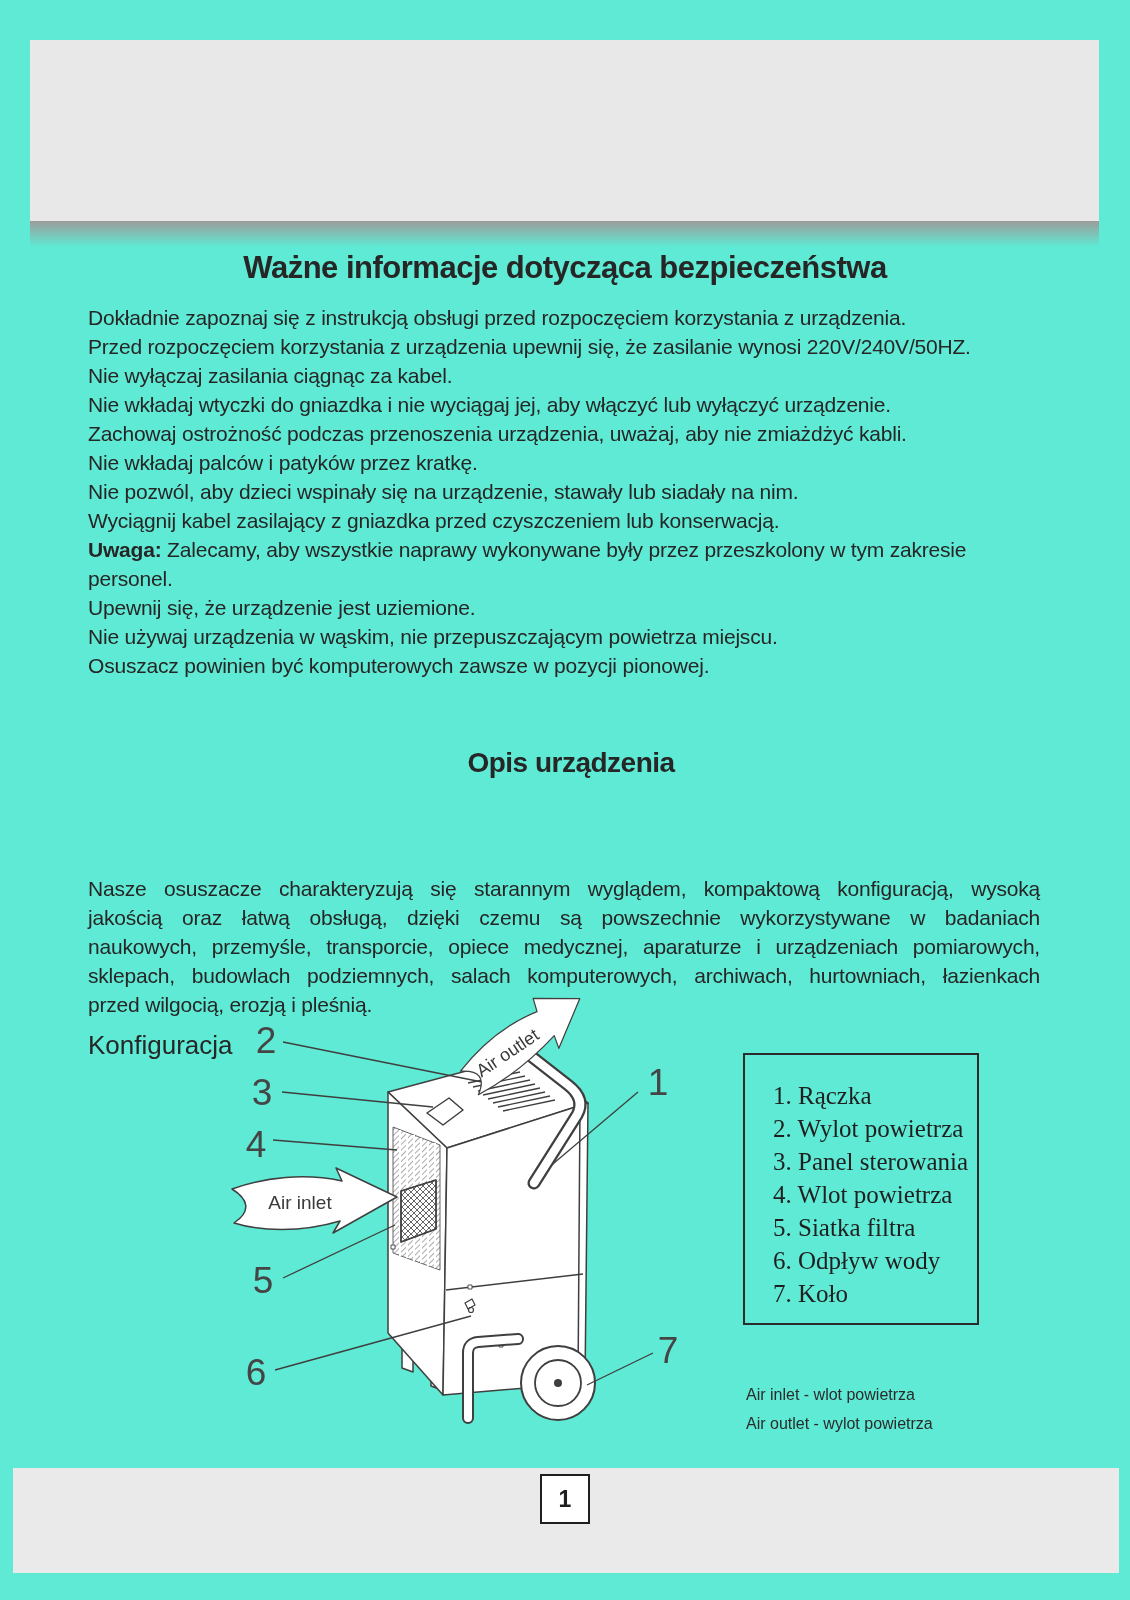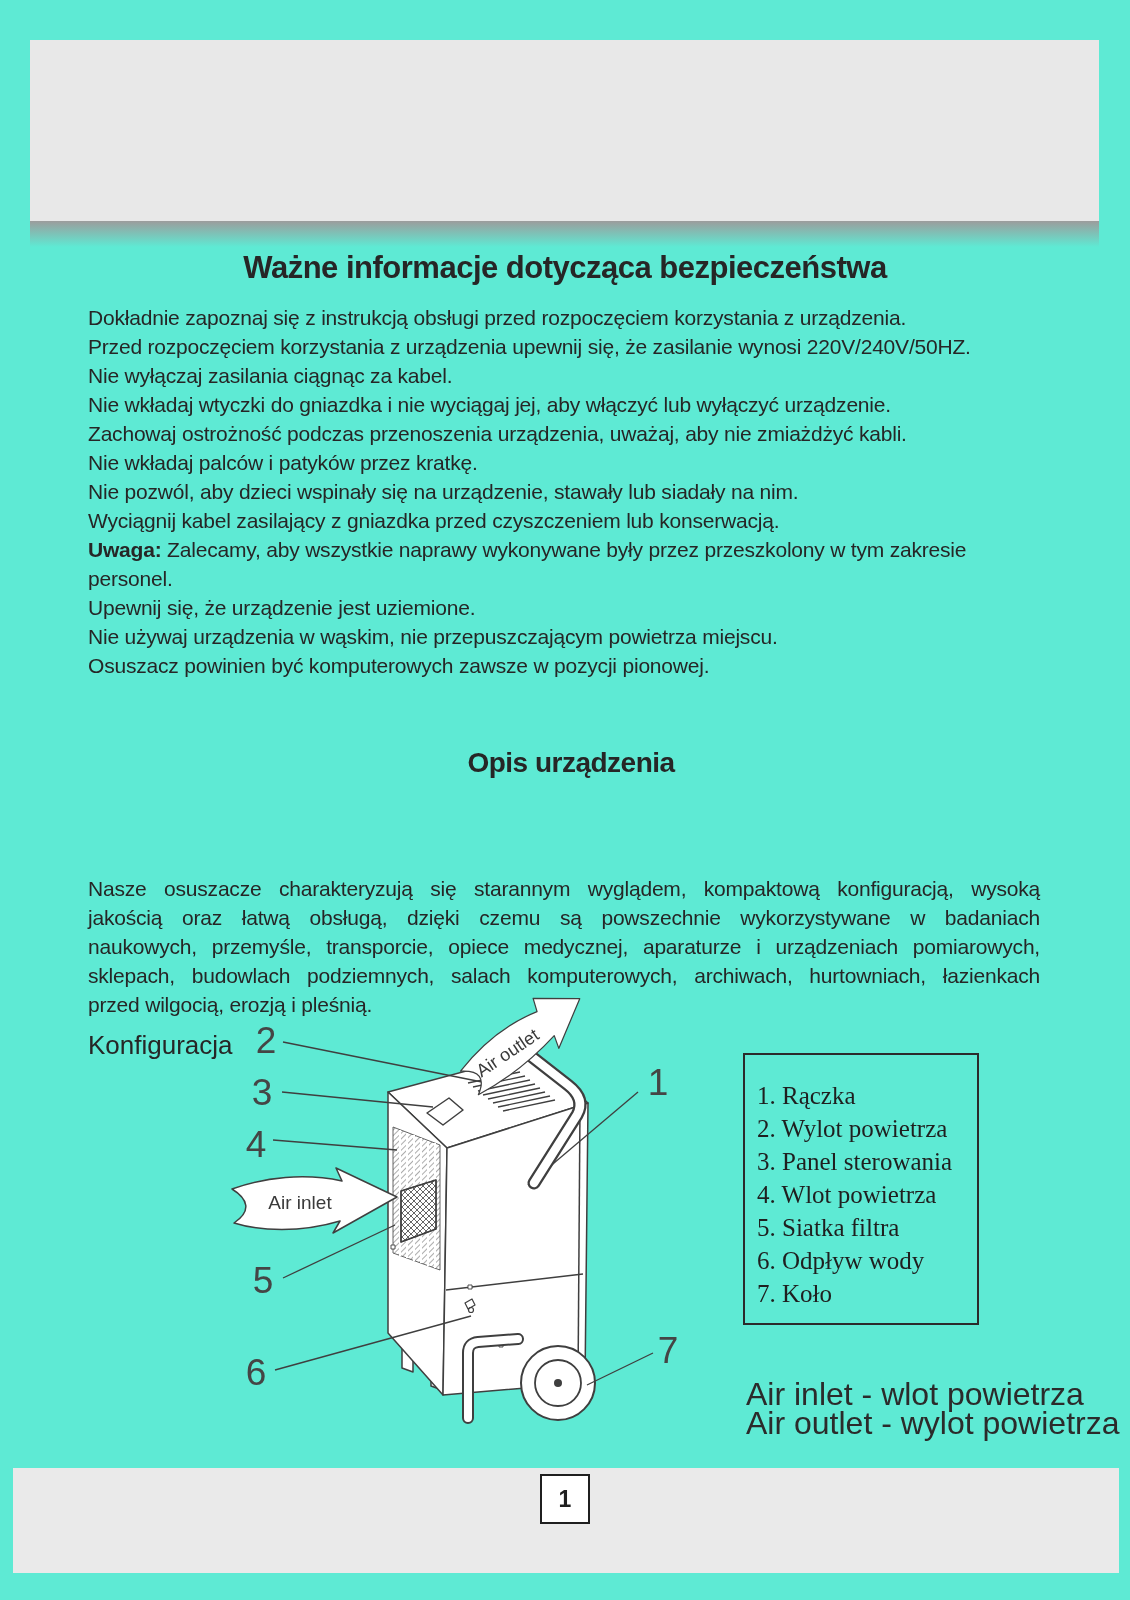--- a/index.html
+++ b/index.html
@@ -22,23 +22,23 @@
   .para{position:absolute;left:88px;width:952px;font-size:21px;line-height:29px;letter-spacing:-0.2px;}
   .para1{top:789px;}
   .para2{top:847px;margin-top:27px;}
   .jline{text-align:justify;text-align-last:justify;}
   
   .config-label{position:absolute;left:88px;top:1030px;font-size:26px;}
   .diagram-svg{position:absolute;left:0;top:985px;}
   .legend-box{position:absolute;left:743px;top:1053px;width:236px;height:272px;
     border:2px solid #2b2b2b;box-sizing:border-box;
     font-family:"Liberation Serif",serif;font-size:25px;color:#1f1f1f;
-    padding:24px 0 0 12px;}
+    padding:24px 0 0 28px;}
   .legend-item{line-height:33px;}
-  .notes{position:absolute;left:746px;top:1380px;font-size:32px;line-height:29px;color:#2b2b2b;}
+  .notes{position:absolute;left:746px;top:1380px;font-size:16px;line-height:29px;color:#2b2b2b;}
   
   .footer-band{position:absolute;left:13px;top:1468px;width:1106px;height:105px;background:#eaeaea;}
   .page-num-box{position:absolute;left:540px;top:1474px;width:50px;height:50px;background:#ffffff;
     border:2px solid #1f1f1f;box-sizing:border-box;display:flex;align-items:center;justify-content:center;
     font-size:23px;font-weight:bold;color:#1f1f1f;}
   .callout-num{font-family:"Liberation Sans",sans-serif;font-size:37px;fill:#454545;}
   .flow-label{font-family:"Liberation Sans",sans-serif;fill:#3a3a3a;}
 </style>
 </head>
 <body>

